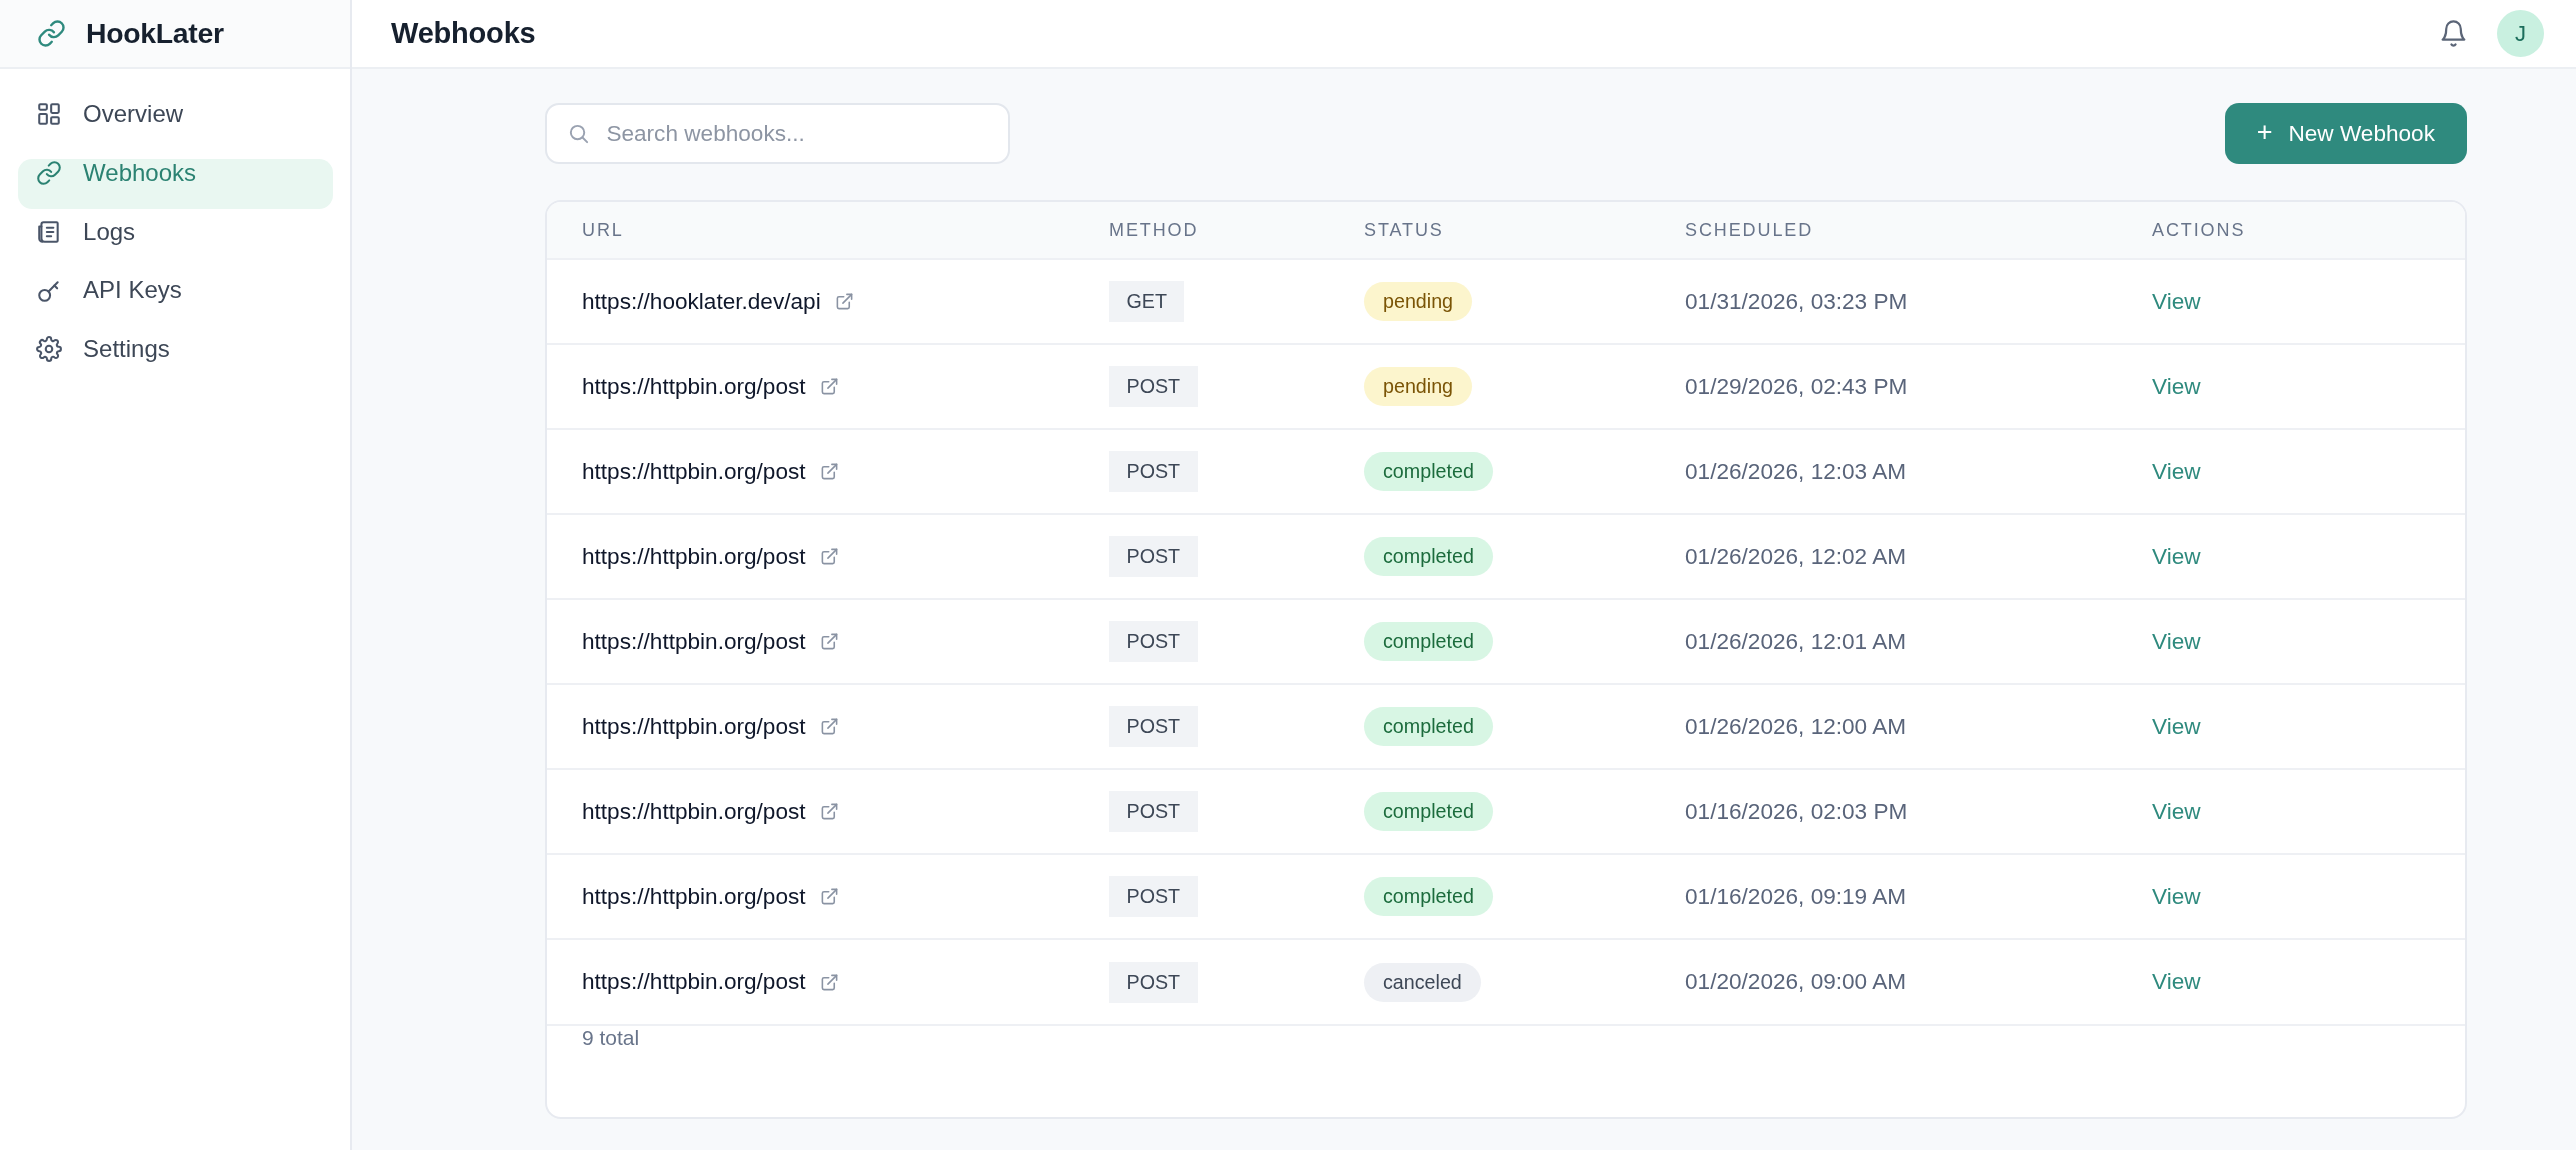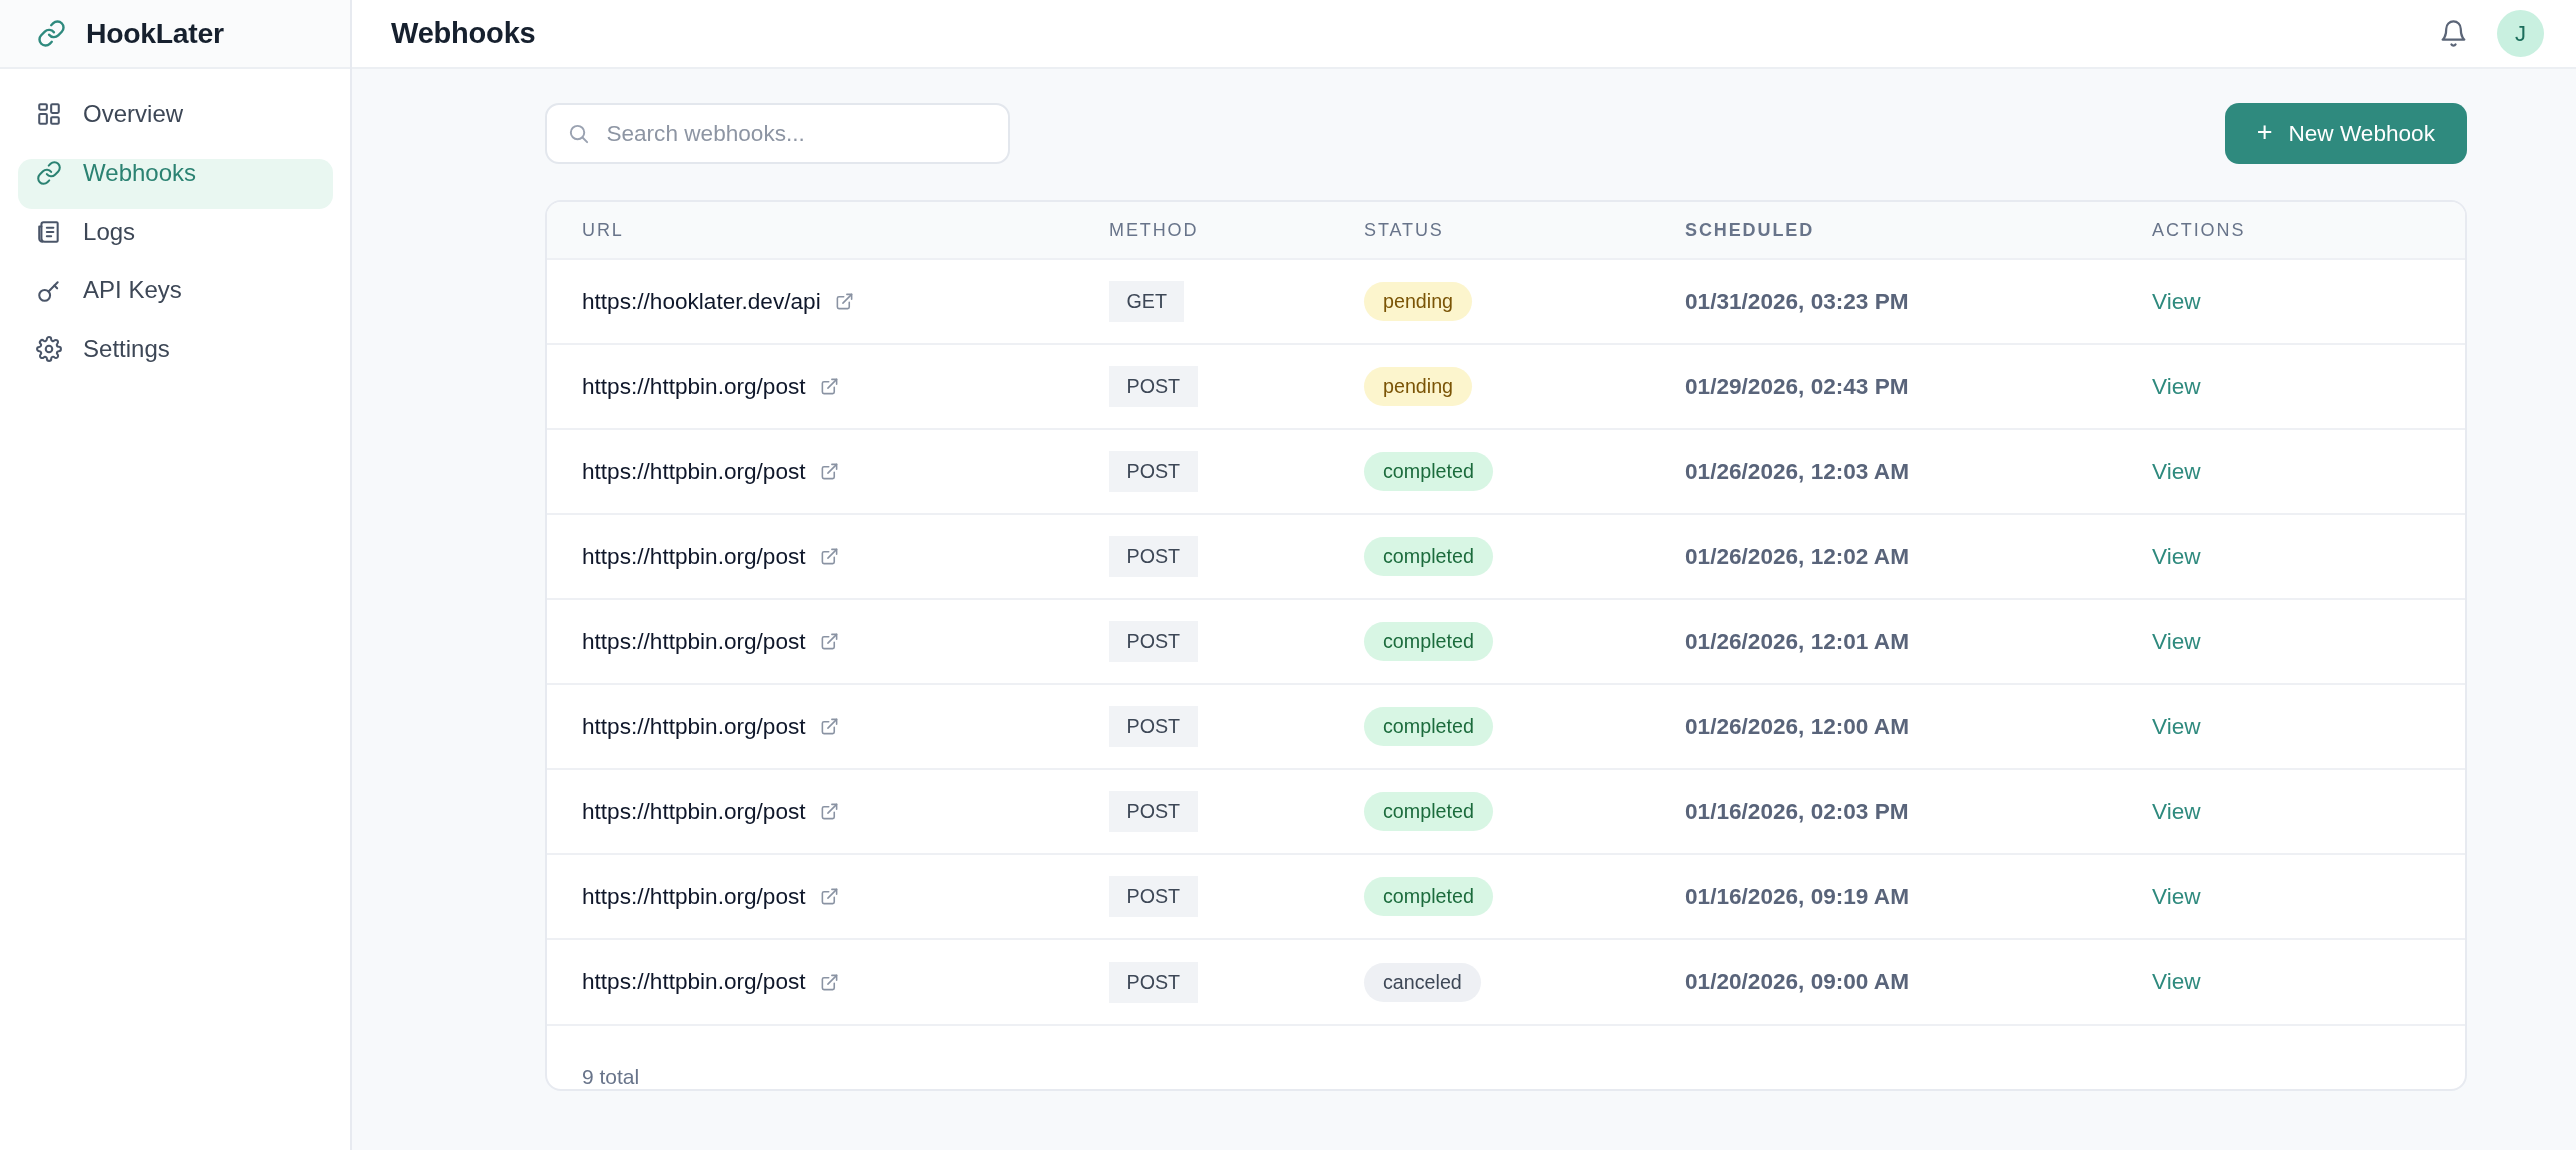--- a/index.html
+++ b/index.html
@@ -87,21 +87,21 @@
   table { width: 100%; border-collapse: collapse; table-layout: fixed; }
   thead tr { background: #f8fafb; height: 57px; }
   thead th {
     text-align: left; font-size: 18px; font-weight: 500;
     color: #68748a; letter-spacing: 1.9px;
     padding: 0 0 0 0;
   }
   th.c-url, td.c-url       { width: 562px;  padding-left: 35px; }
   th.c-method, td.c-method { width: 255px; }
   th.c-status, td.c-status { width: 321px; }
-  th.c-sched,  td.c-sched  { width: 467px; font-weight: bold; }
+  th.c-sched,  td.c-sched  { width: 467px; }
   th.c-act,    td.c-act    { width: auto; }
 
   tbody tr { height: 85px; border-top: 2.2px solid #eef0f4; }
   tbody td { font-size: 22.6px; vertical-align: middle; }
 
   .url-cell { display: flex; align-items: center; gap: 14px; }
   .url-text { color: #0f172a; font-weight: 500; }
 
   .badge {
     display: inline-flex; align-items: center; justify-content: center;
@@ -115,21 +115,21 @@
     border-radius: 19.7px; font-size: 19.7px; font-weight: 500;
   }
   .pill.pending   { background: #fcf5cd; color: #7a5406; }
   .pill.completed { background: #d8f6e4; color: #1b6b3c; }
   .pill.canceled  { background: #eef0f4; color: #3d4756; }
 
   .sched { color: #59647a; }
   .view-link { color: #2f8a7e; font-size: 22.6px; }
 
   .card-footer {
-    height: 65px; display: flex; align-items: flex-end;
+    height: 93px; display: flex; align-items: flex-start;
     padding-left: 35px;
     border-top: 2.2px solid #eef0f4;
     font-size: 21px; color: #68748a;
   }
 </style>
 </head>
 <body>
 
 <div class="app">
 

